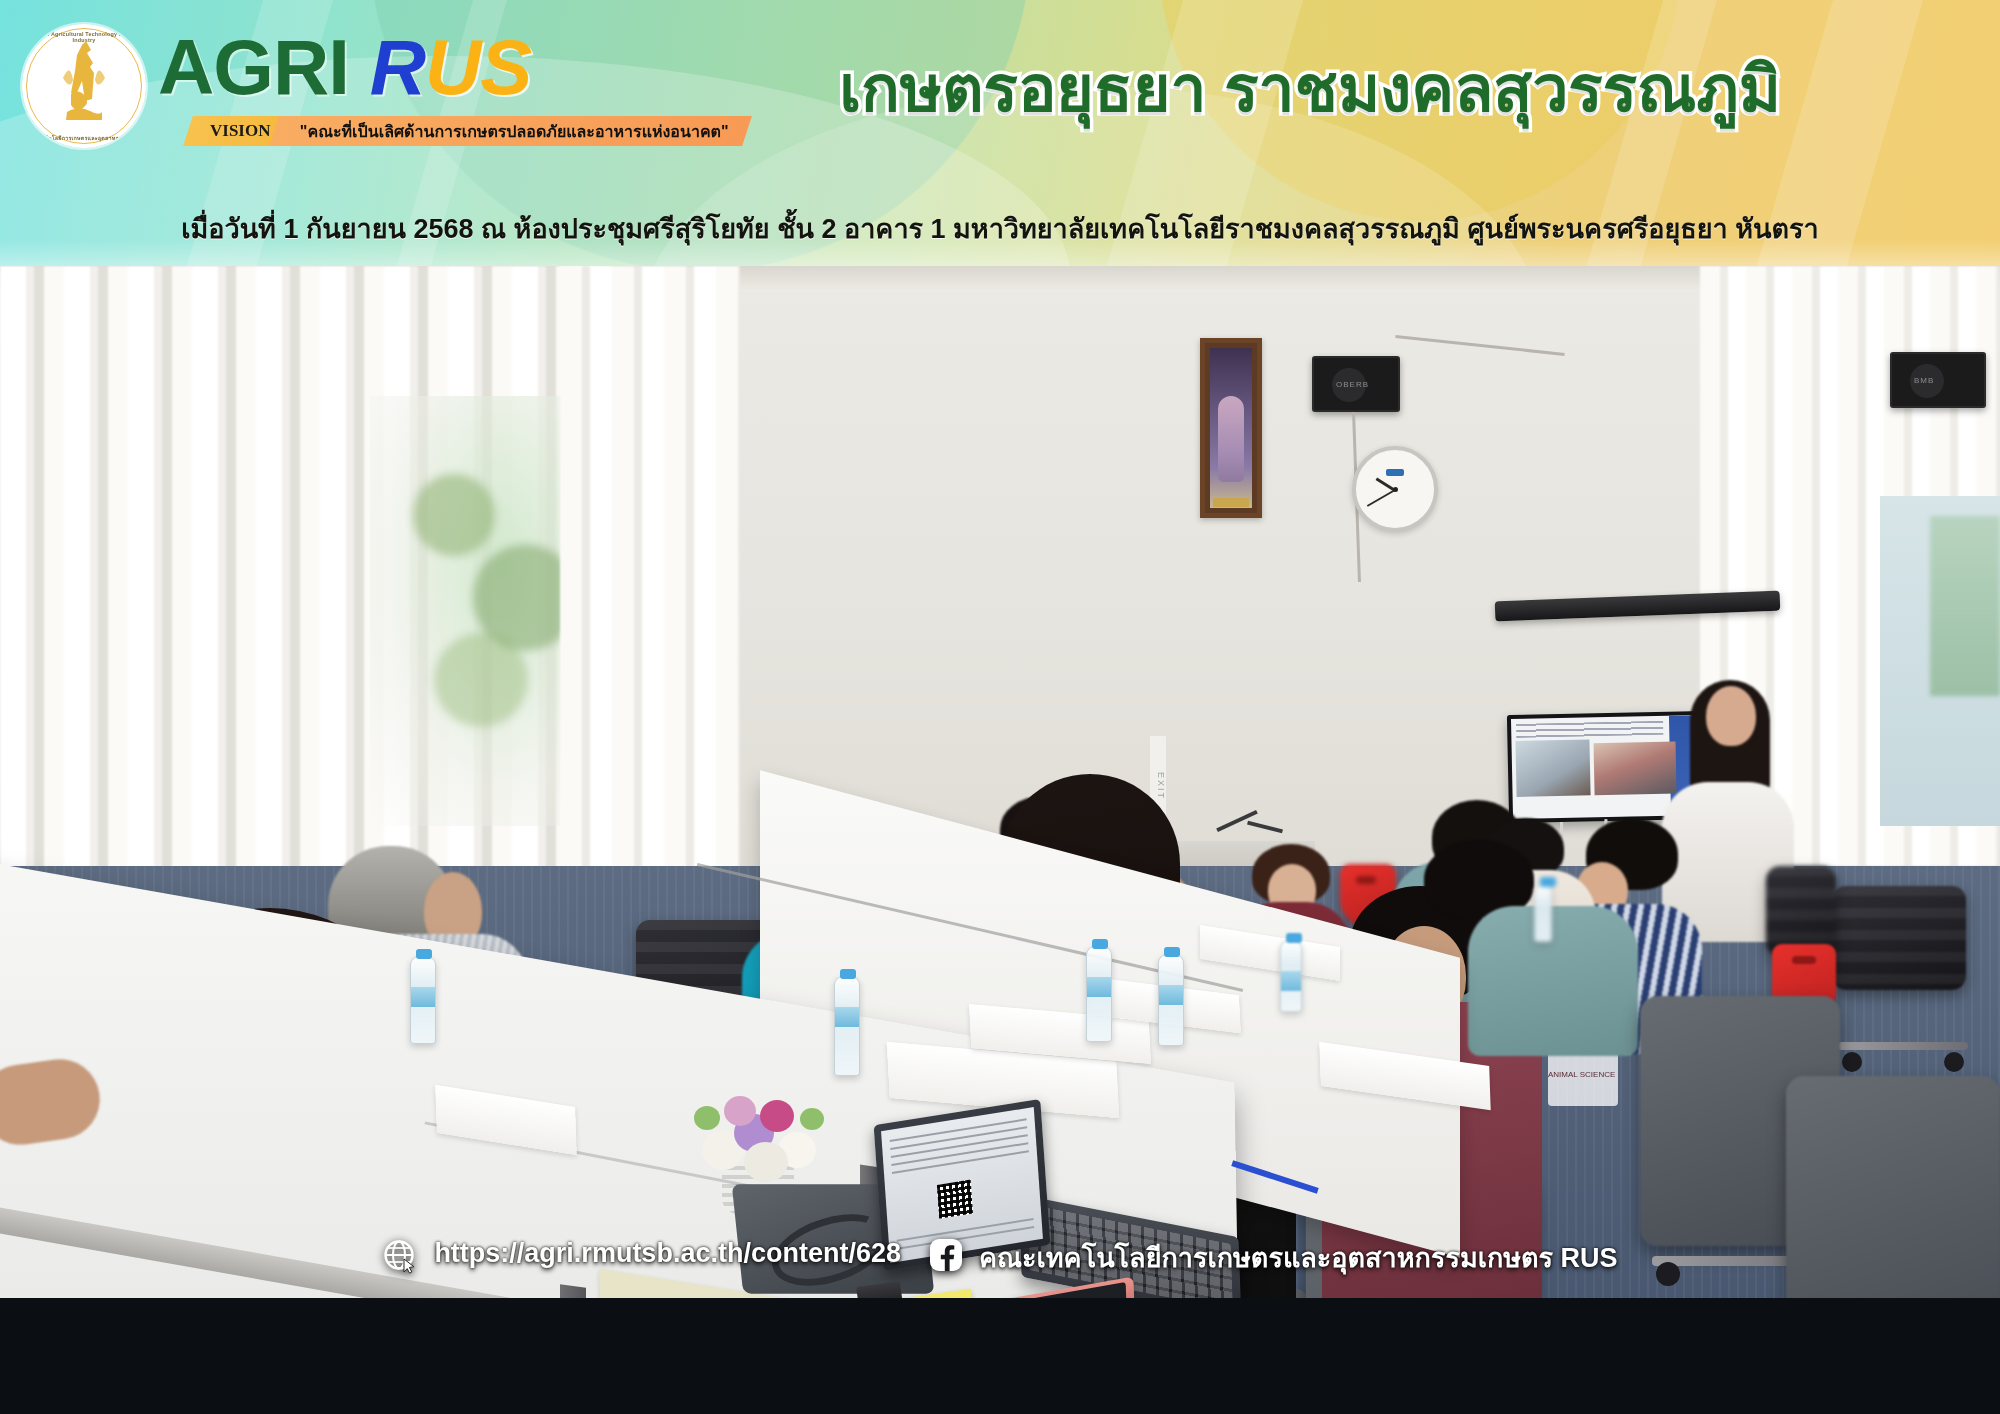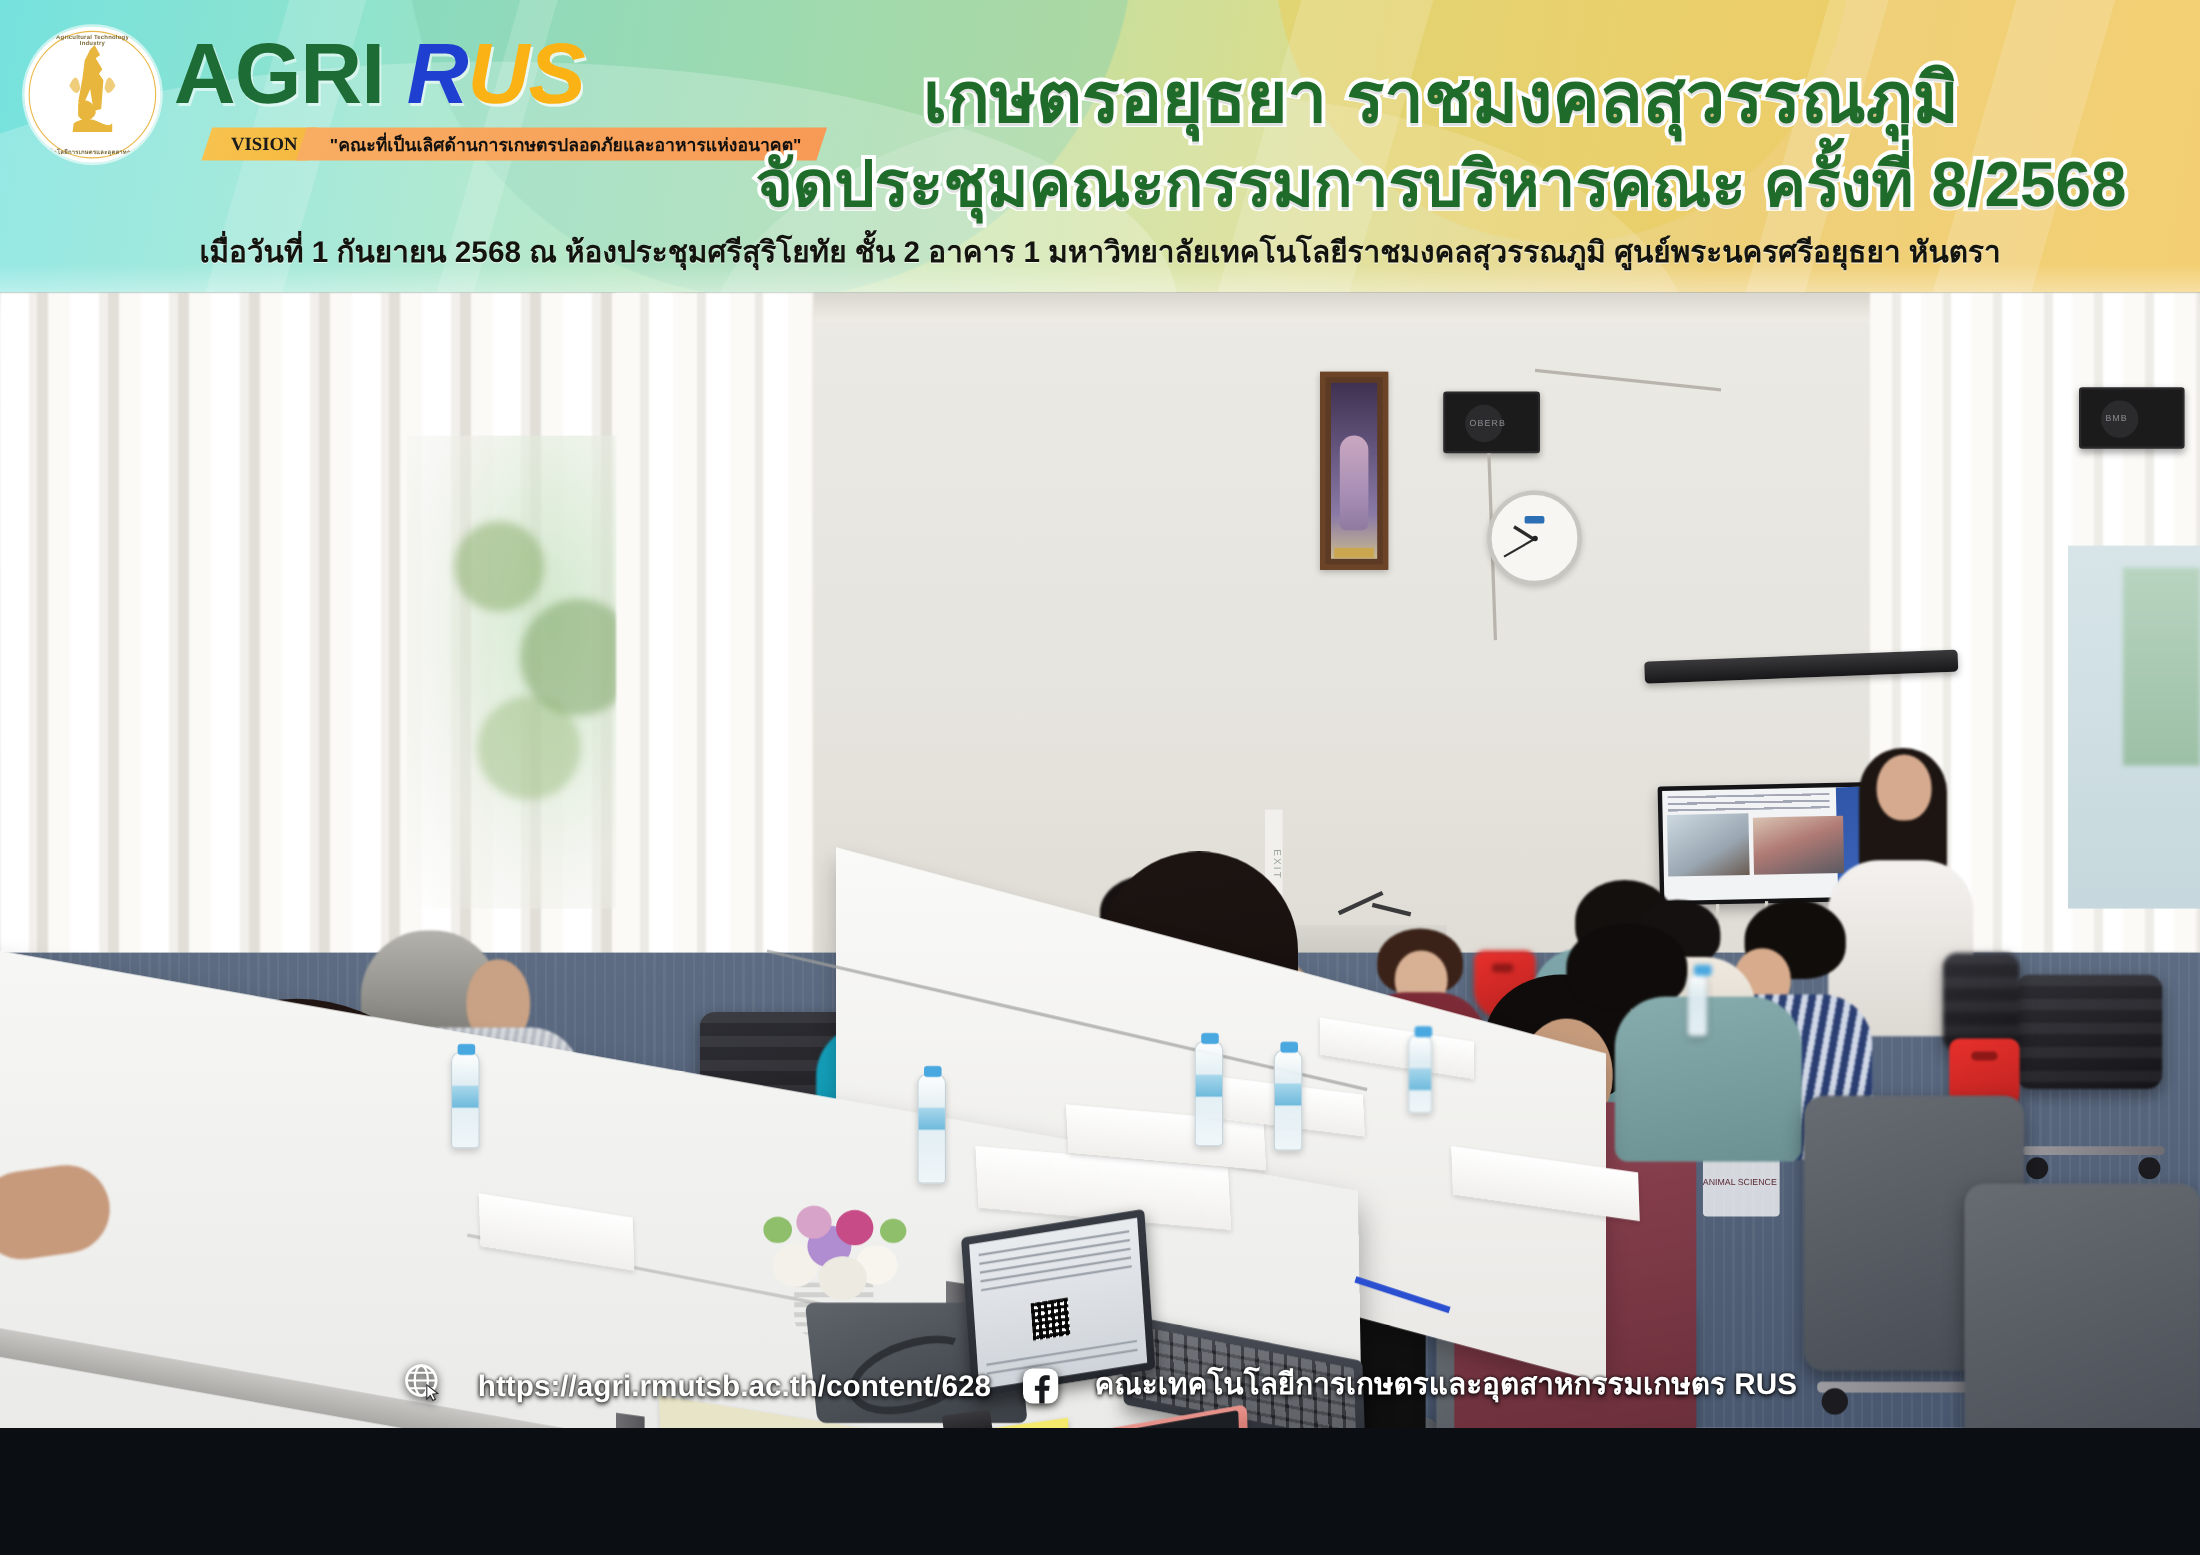--- a/index.html
+++ b/index.html
@@ -413,21 +413,21 @@
   .cablecoil{
     position:absolute; left:770px; top:952px; width:120px; height:64px;
     border:7px solid #2e3136; border-radius:50%; transform:rotate(-18deg);
     border-right-color:transparent;
   }
 
   #footerbar{
     position:absolute; left:0; bottom:14px; width:2000px; height:54px;
     display:flex; align-items:center; justify-content:center; gap:26px;
   }
-  .fitem{ display:flex; align-items:flex-end; gap:30px; }
+  .fitem{ display:flex; align-items:flex-start; gap:14px; }
   .fitem .txt{
     font-size:27px; font-weight:bold; color:#ffffff; white-space:nowrap;
     text-shadow:0 2px 5px rgba(0,0,0,.9), 0 0 3px rgba(0,0,0,.95);
   }
   .ic{ width:38px; height:38px; flex:0 0 38px; }
   .ic svg{ width:38px; height:38px; display:block;
     filter:drop-shadow(0 2px 4px rgba(0,0,0,.85)); }
 
   .blur1{ filter:blur(1px); }
   .blur2{ filter:blur(2px); }
@@ -467,21 +467,20 @@
     <div id="vision">
       <div class="vlabel">
         <span>VISION</span>
       </div>
       <div class="vtext">
         <span>"คณะที่เป็นเลิศด้านการเกษตรปลอดภัยและอาหารแห่งอนาคต"</span>
       </div>
     </div>
 
     <div id="title1">เกษตรอยุธยา ราชมงคลสุวรรณภูมิ</div>
-    <div id="title2">จัดประชุมคณะกรรมการบริหารคณะ ครั้งที่ 8/2568</div>
     <div id="subtitle">เมื่อวันที่ 1 กันยายน 2568 ณ ห้องประชุมศรีสุริโยทัย ชั้น 2 อาคาร 1 มหาวิทยาลัยเทคโนโลยีราชมงคลสุวรรณภูมิ ศูนย์พระนครศรีอยุธยา หันตรา</div>
   </div>
 
   <div id="photo">
 
     <div class="wall"></div>
     <div class="ceiling"></div>
 
     <div class="blinds blur1"></div>
     <div class="window-glow"></div>

